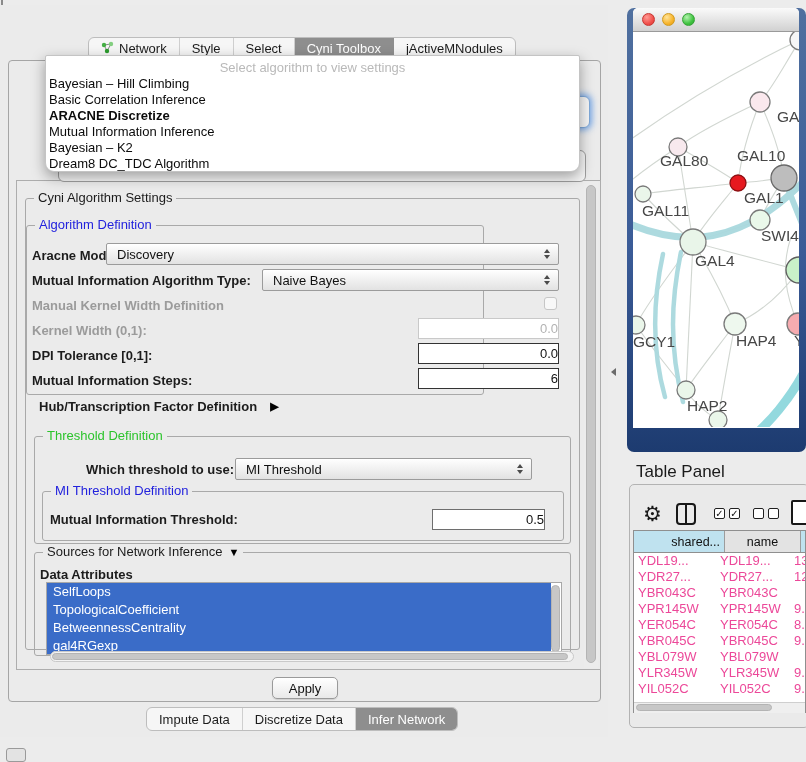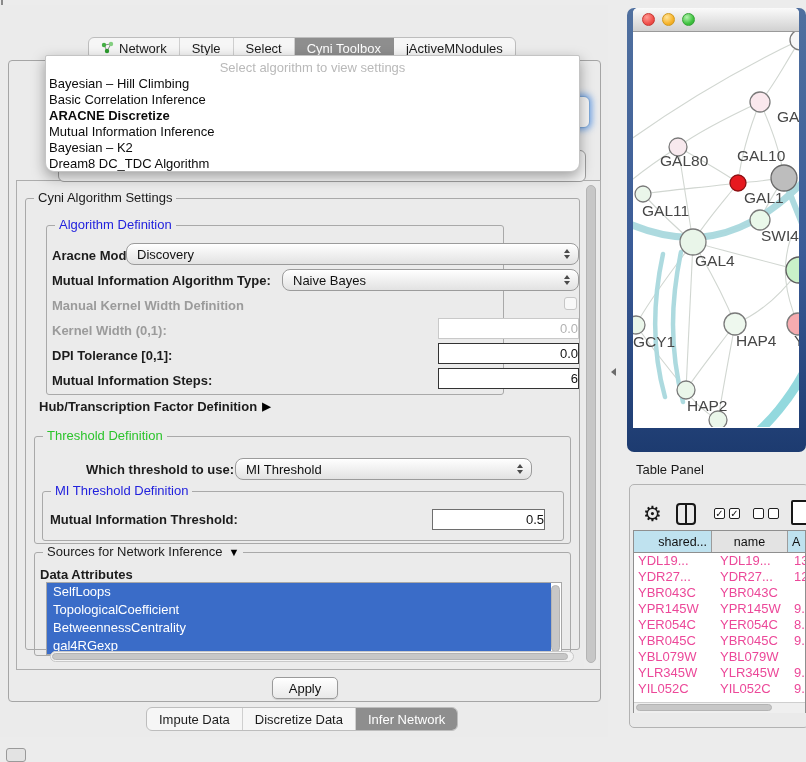--- a/index.html
+++ b/index.html
@@ -16,29 +16,29 @@
 .seg:last-child{border-right:none}
 .seg.active{background:#8e8e8e;color:#fff;border-right-color:#8e8e8e}
 .outer-panel{position:absolute;left:8px;top:55px;width:593px;height:642px;border:1px solid #a5a5a5;border-radius:4px;background:#ebebeb}
 .scrollpane{position:absolute;left:16px;top:175px;width:585px;height:490px;border:1px solid #adadad;background:#ebebeb}
 .group{position:absolute;border:1px solid #a9a9a9;border-radius:3px}
 .group-label{position:absolute;top:-9px;left:8px;background:#ebebeb;padding:0 4px;font-size:13px;color:#1b1b1b;white-space:nowrap;display:flex;align-items:center;gap:6px}
 .group-label.blue{color:#2222dd}
 .group-label.green{color:#2cc42c}
 .flabel{position:absolute;font-size:13px;font-weight:bold;color:#1c1c1c;white-space:nowrap}
 .flabel.disabled{color:#9b9b9b}
-.combo{position:absolute;background:linear-gradient(#ffffff,#efefef 55%,#e2e2e2);border:1px solid #9b9b9b;border-radius:8px;font-size:13px;color:#111;display:flex;align-items:center;padding:0 22px 0 10px;box-shadow:inset 0 1px 0 rgba(255,255,255,.85);cursor:pointer}
+.combo{position:absolute;background:linear-gradient(#ffffff,#efefef 55%,#e2e2e2);border:1px solid #9b9b9b;border-radius:2px;font-size:13px;color:#111;display:flex;align-items:center;padding:0 22px 0 10px;box-shadow:inset 0 1px 0 rgba(255,255,255,.85);cursor:pointer}
 .stepper{position:absolute;right:8px;top:50%;transform:translateY(-50%);display:flex;flex-direction:column;gap:2px}
 .tri-up{width:0;height:0;border-left:3.5px solid transparent;border-right:3.5px solid transparent;border-bottom:4.5px solid #4a4a4a}
 .tri-down{width:0;height:0;border-left:3.5px solid transparent;border-right:3.5px solid transparent;border-top:4.5px solid #4a4a4a}
 .tfield{position:absolute;background:#fff;border:1.5px solid #333;font-size:13px;color:#111;display:flex;align-items:center;justify-content:flex-end;padding:0 0}
 .tfield.soft{border:1px solid #6e6e6e}
 .tfield.disabled{border:1px solid #c9c9c9;color:#b3b3b3}
 .chk{position:absolute;width:13px;height:13px;border:1px solid #c6c6c6;background:#f8f8f8;border-radius:3px}
-.expander{position:absolute;font-size:13px;font-weight:bold;color:#1c1c1c;display:flex;align-items:center;gap:5px;cursor:pointer}
+.expander{position:absolute;font-size:13px;font-weight:bold;color:#1c1c1c;display:flex;align-items:center;gap:13px;cursor:pointer}
 .arrow-glyph{font-size:11px;color:#000}
 .list{position:absolute;background:#fff;border:1px solid #a8a8a8;overflow:hidden}
 .list-item{height:18px;line-height:18px;font-size:13px;padding-left:6px;color:#111;cursor:pointer}
 .list-item.sel{background:#3a6cc8;color:#fff}
 .thumb{position:absolute;background:#c7c7c7;border:1px solid #b4b4b4;border-radius:6px}
 .sbtrack{position:absolute;background:#ececec}
 .hscroll{position:absolute;border:1px solid #c9c9c9;border-radius:6px;background:#f3f3f3}
 .btn{position:absolute;display:flex;align-items:center;justify-content:center;background:linear-gradient(#ffffff,#e9e9e9);border:1px solid #9a9a9a;border-radius:5px;font-size:13px;color:#111;box-shadow:0 1px 1px rgba(0,0,0,.12);cursor:pointer}
 .popup{position:absolute;background:#fff;border:1px solid #c4c4c4;border-radius:2px 2px 9px 9px;box-shadow:0 5px 14px rgba(0,0,0,.35);overflow:hidden;z-index:40}
 .popup .ph{height:17px;line-height:17px;text-align:center;color:#b9b9b9;font-size:13px;margin-top:3px}
@@ -52,21 +52,21 @@
 .net-frame{position:absolute;left:627px;top:8px;width:179px;height:444px;background:linear-gradient(180deg,#50709f 0%,#3a5b97 55%,#1d3b70 100%);border-radius:7px}
 .mac-win{position:absolute;left:6px;top:0;width:166px;height:420px;background:#fff;border-radius:5px 5px 0 0;overflow:hidden}
 .mac-titlebar{position:relative;height:24px;background:linear-gradient(#fafafa,#d1d1d1);border-bottom:1px solid #9a9a9a}
 .light{position:absolute;top:5px;width:13px;height:13px;border-radius:50%;cursor:pointer}
 .light.red{left:9px;background:radial-gradient(circle at 35% 30%,#ff9a94,#f1514c 60%,#d8322e);border:1px solid #c63732}
 .light.yellow{left:29px;background:radial-gradient(circle at 35% 30%,#ffe49a,#f7b42c 60%,#de9712);border:1px solid #d09a1e}
 .light.green{left:49px;background:radial-gradient(circle at 35% 30%,#b4f3af,#41c341 60%,#2aa22c);border:1px solid #36a237}
 .canvas{position:relative;width:166px;height:395px;background:#fff}
 svg text{font-family:"Liberation Sans",sans-serif;font-size:15.5px;fill:#474747}
 
-.tp-title{position:absolute;font-size:13px;color:#1a1a1a}
+.tp-title{position:absolute;font-size:17px;color:#1a1a1a}
 .tp-panel{position:absolute;background:#eaeaea;border:1px solid #b3b3b3;border-radius:5px}
 .gear{position:absolute;font-size:21px;line-height:21px;color:#181818;cursor:pointer}
 .col-ico{position:absolute;width:20px;height:22px;border:2px solid #181818;border-radius:4px;display:flex;cursor:pointer}
 .col-ico .half{flex:1}
 .col-ico .half:first-child{border-right:2px solid #181818}
 .cbx{position:absolute;width:11px;height:11px;border:1.5px solid #202020;border-radius:2px;font-size:10px;line-height:9px;text-align:center;color:#111;cursor:pointer;background:#fff}
 .doc-ico{position:absolute;width:17px;height:25px;border:2px solid #181818;border-radius:2px;background:#fff;cursor:pointer}
 .tbl{position:absolute;background:#fff;border:1px solid #8f8f8f;overflow:hidden}
 .tbl-head{display:flex;height:22px;border-bottom:1px solid #8f8f8f;font-size:12.5px;color:#111}
 .th{display:flex;align-items:center;border-right:1px solid #9c9c9c;background:#e3e3e3;flex:none;overflow:hidden}
@@ -118,21 +118,21 @@
 
     <div class="sbtrack" style="left:584px;top:177px;width:14px;height:486px">
       <div class="thumb" style="left:2px;top:3px;width:10px;height:478px"></div>
     </div>
 
     <div class="group" style="left:25px;top:193px;width:555px;height:452px">
       <div class="group-label">
           <span>Cyni Algorithm Settings</span>
         </div>
 
-      <div class="group" style="left:20px;top:26px;width:458px;height:170px">
+      <div class="group" style="left:0;top:26px;width:458px;height:170px">
         <div class="group-label blue">
             <span>Algorithm Definition</span>
           </div>
 
         <div class="flabel" style="left:5px;top:22px">Aracne Mode:</div>
         <div class="combo" style="left:79px;top:17px;width:453px;height:22px">
           <span>Discovery</span>
           <span class="stepper">
               <span class="tri-up"></span>
               <span class="tri-down"></span>
@@ -323,21 +323,21 @@
       <div class="half"></div>
     </div>
   <span class="cbx" style="left:714px;top:508px">✓</span>
   <span class="cbx" style="left:729px;top:508px">✓</span>
   <span class="cbx" style="left:753px;top:508px"></span>
   <span class="cbx" style="left:768px;top:508px"></span>
   <div class="doc-ico" style="left:791px;top:500px"></div>
 
   <div class="tbl" style="left:633px;top:530px;width:173px;height:183px">
     <div class="tbl-head">
-      <div class="th blue" style="width:78px;justify-content:flex-end;padding-right:4px">
+      <div class="th blue" style="width:91px;justify-content:flex-end;padding-right:4px">
           <span>shared...</span>
         </div>
       <div class="th" style="width:76px;justify-content:center">
           <span>name</span>
         </div>
       <div class="th blue" style="width:30px;padding-left:4px">
           <span>A</span>
         </div>
     </div>
     <div class="tbl-row">

